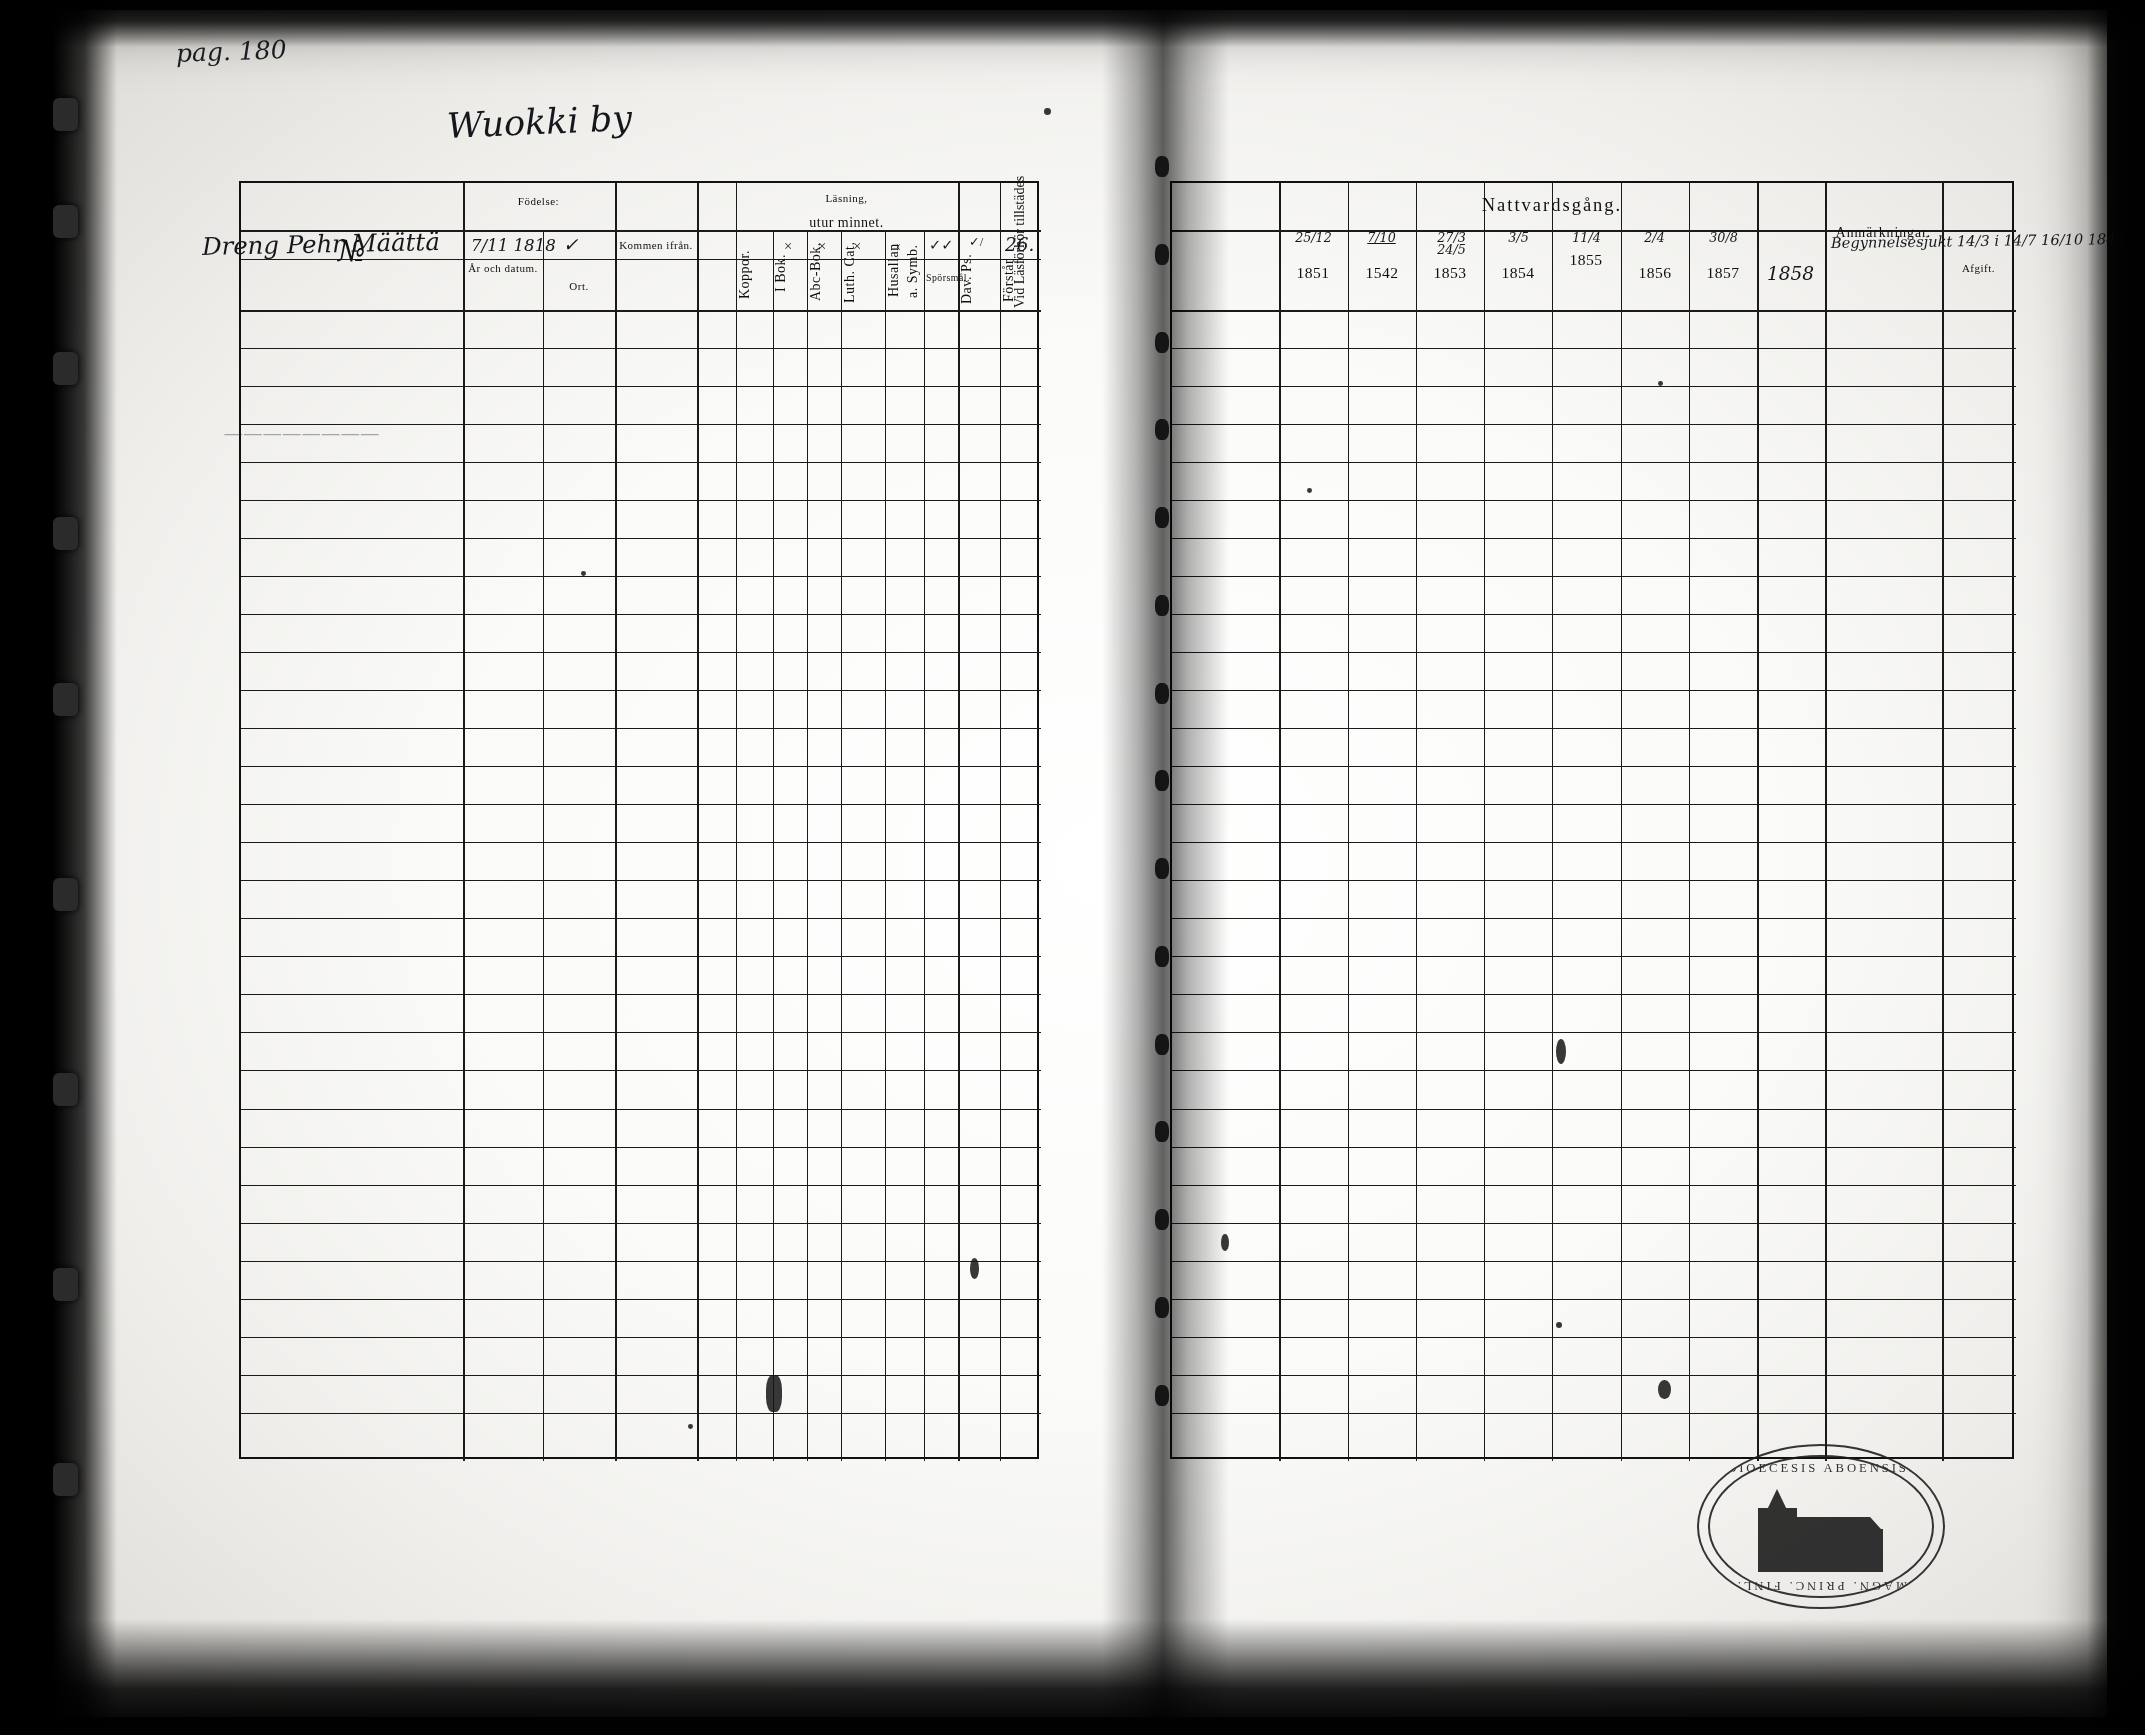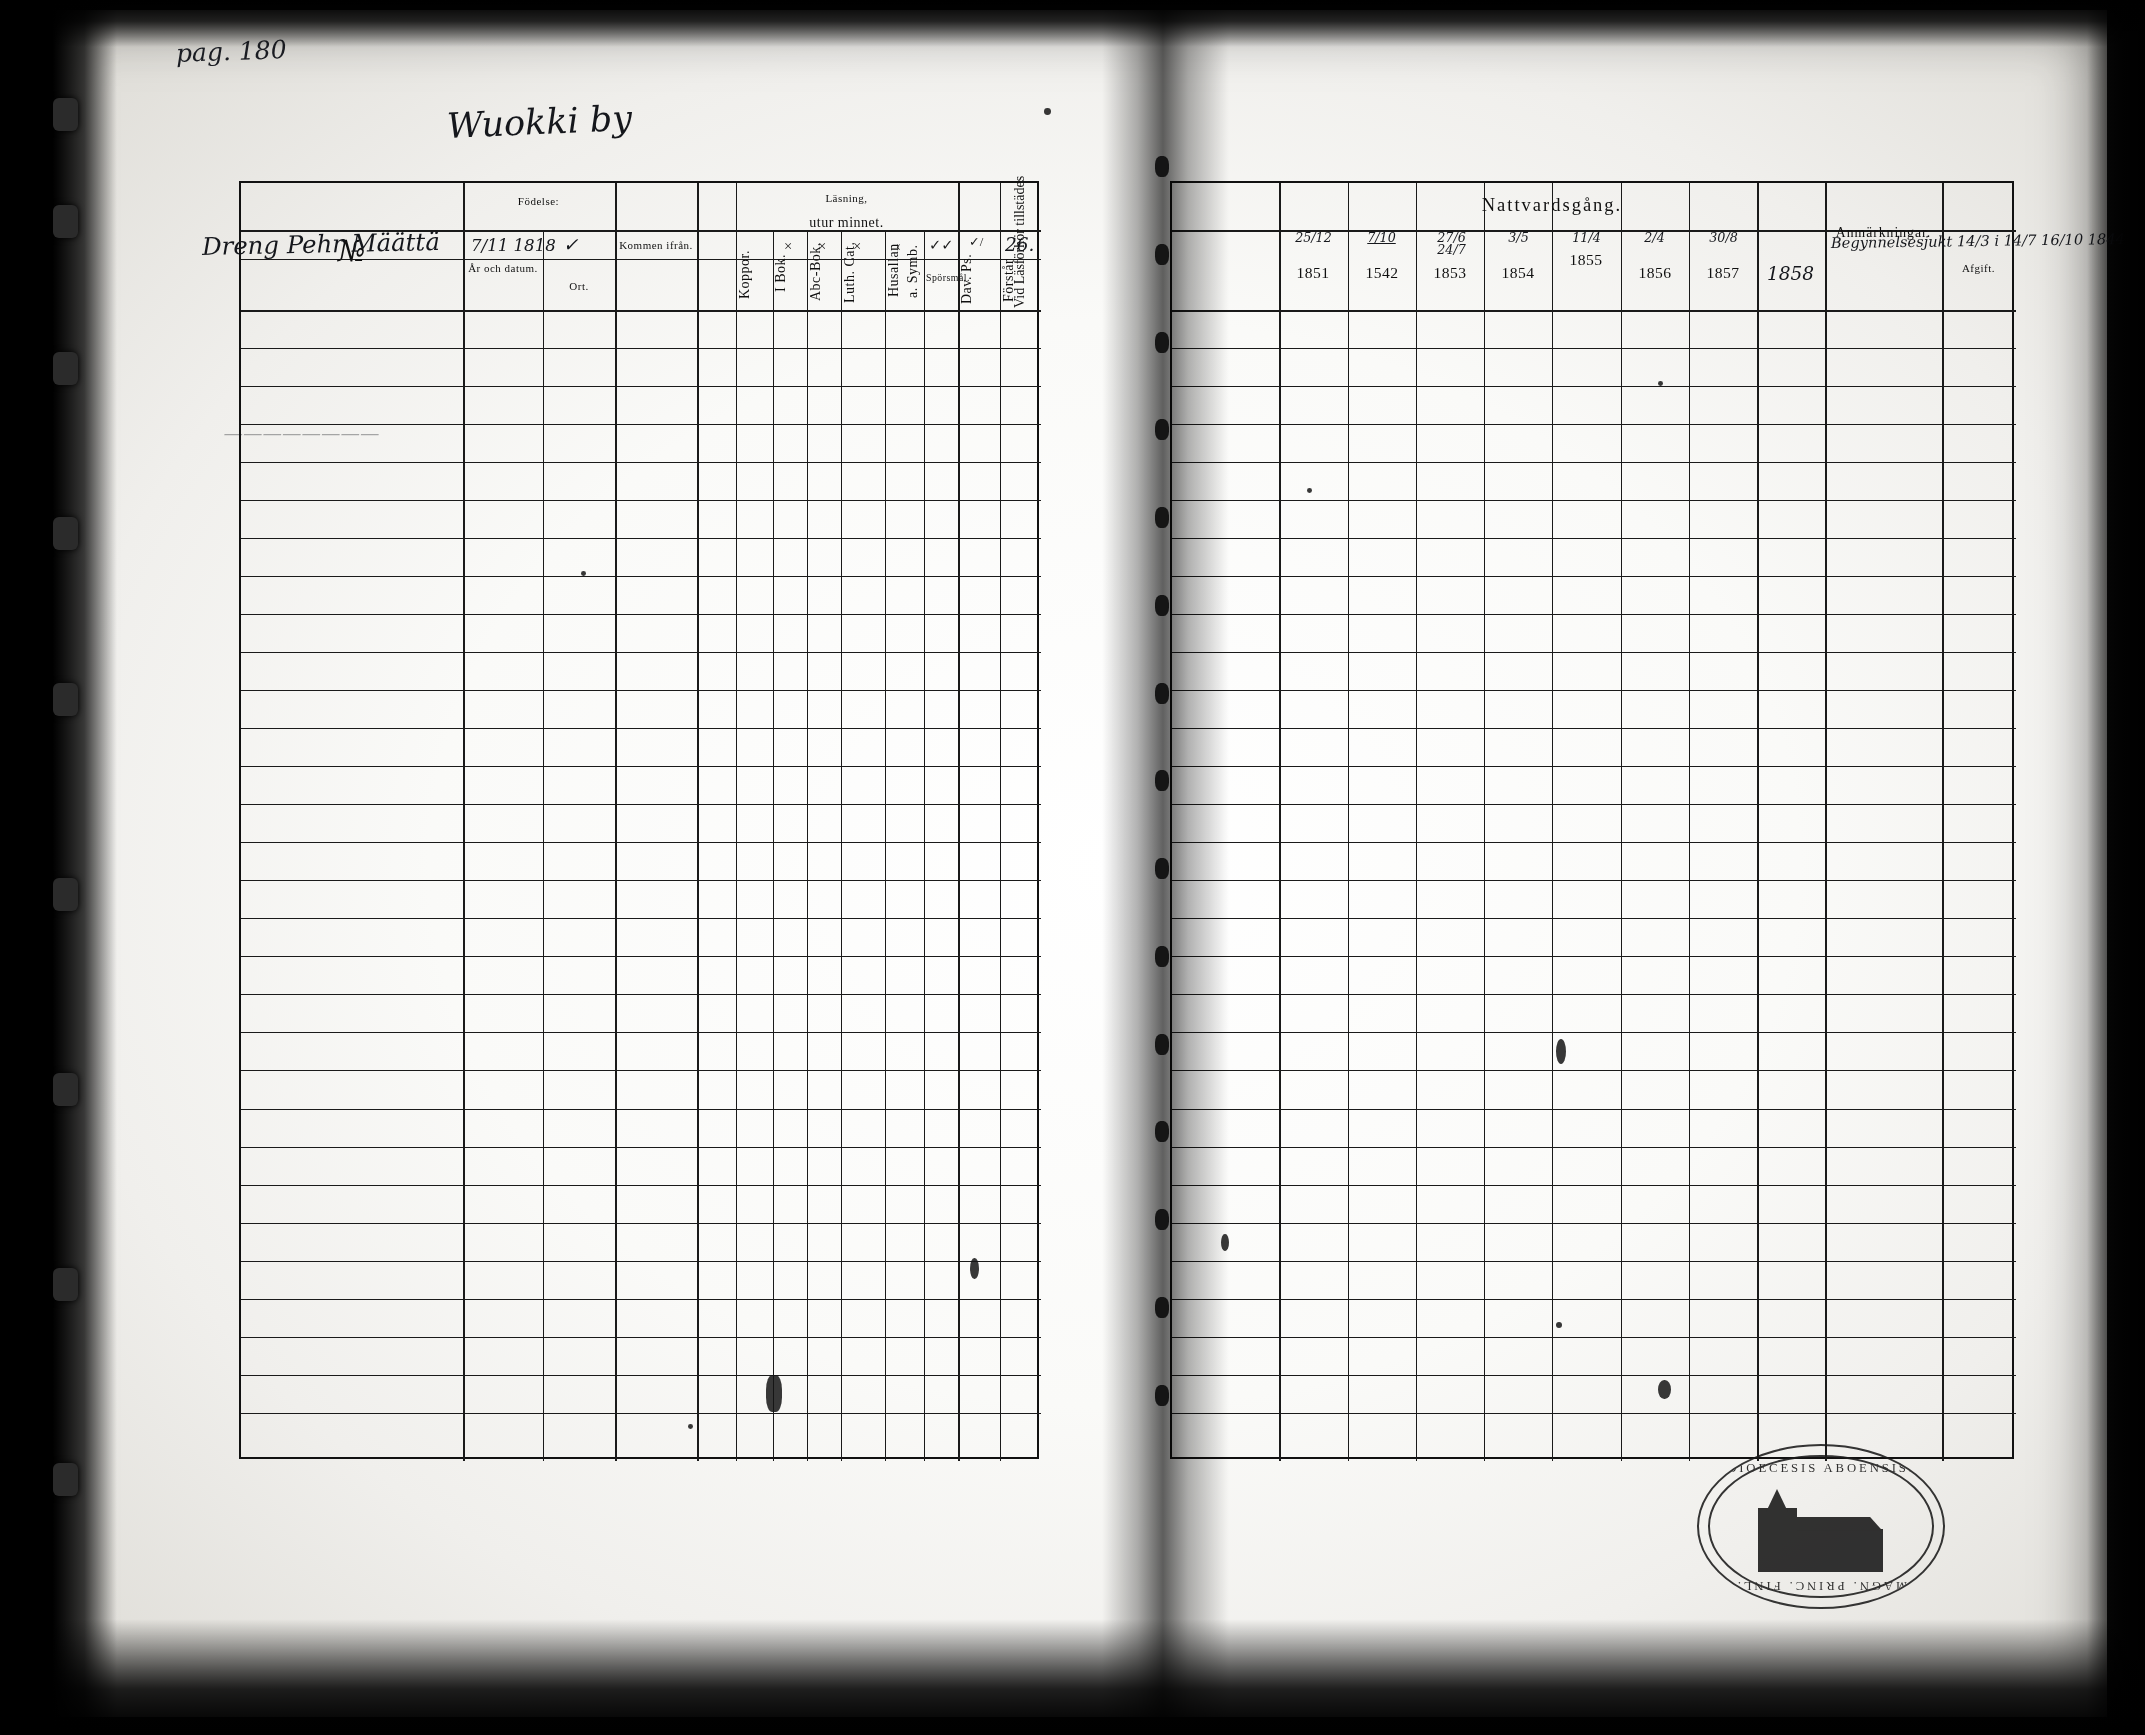--- a/index.html
+++ b/index.html
@@ -351,21 +351,21 @@
       <div class="hdr mid" style="left:653px; top:43px; width:117px; font-size:13.7px; letter-spacing:1px;">Anmärkningar.</div>
       <div class="hdr small" style="left:770px; top:47px; width:73px;margin-top:33px;">Afgift.</div>
 
       <div class="frac" style="left:115px; top:49px; width:53px;">
         <b>25/12</b>
       </div>
       <div class="frac" style="left:183px; top:49px; width:53px;text-decoration:underline;">
         <b>7/10</b>
       </div>
       <div class="frac" style="left:250px; top:49px; width:59px;">
-        <b>27/6  24/7</b>
+        <b>27/3  24/5</b>
       </div>
       <div class="frac" style="left:320px; top:49px; width:53px;">
         <b>3/5</b>
       </div>
       <div class="frac" style="left:388px; top:49px; width:53px;">
         <b>11/4</b>
       </div>
       <div class="frac" style="left:456px; top:49px; width:53px;">
         <b>2/4</b>
       </div>

